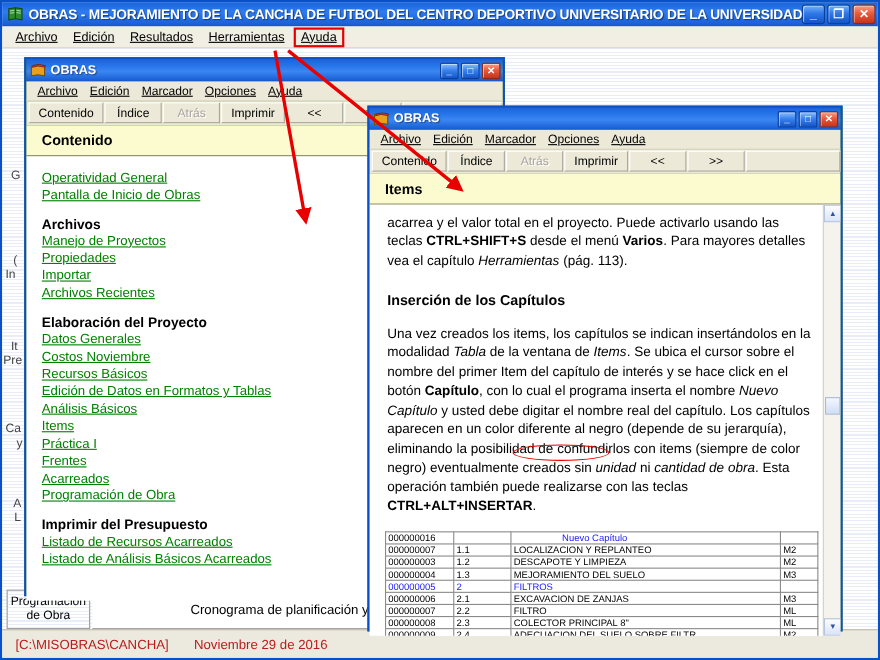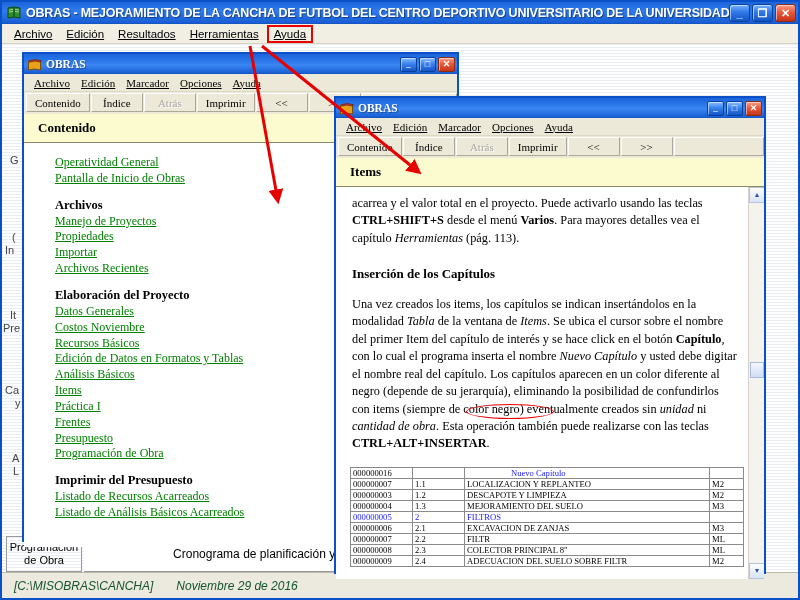--- a/index.html
+++ b/index.html
@@ -51,41 +51,41 @@
   .app-body {
     position:absolute; left:0; top:42px; right:0; bottom:26px;
     background: repeating-linear-gradient(to bottom,#e8edf8 0px,#e8edf8 1px,#ffffff 1px,#ffffff 3px);
   }
   .bg-ghost-text {
     position:absolute; font-size:11px; color:#444; white-space:nowrap;
   }
   .app-statusbar {
     position:absolute; left:0; bottom:0; right:0; height:26px;
     background:#eceade; border-top:1px solid #bdb8a8;
-    display:flex; align-items:center; font-size:12px; color:#14532d;font-style:italic;
+    display:flex; align-items:center; font-size:12px; color:#b91c1c;
   }
   .status-path { margin-left:12px; }
   .status-date { margin-left:23px; }
 
   
   .prog-box {
     position:absolute; left:4px; bottom:0px; width:76px; height:36px;
     border:1px solid #9a9a9a; background: repeating-linear-gradient(to bottom,#e8edf8 0px,#e8edf8 1px,#ffffff 1px,#ffffff 3px);
     display:flex; align-items:center; justify-content:center; text-align:center;
     font-size:11px; color:#000; line-height:1.15;
   }
   .crono-box {
     position:absolute; left:82px; bottom:0px; width:420px; height:36px;
     background:#ffffff; border:1px solid #9a9a9a; border-left:none;
     display:flex; align-items:center; justify-content:center;
     font-size:12px; color:#000; overflow:hidden; white-space:nowrap;
   }
 
   
-  .help-window { position:absolute; background:#4d7c0f; border:2px solid #0a50c8;font-family:Liberation Serif, serif; }
+  .help-window { position:absolute; background:#4d7c0f; border:2px solid #0a50c8; }
   .help-titlebar {
     height:20px;
     background: linear-gradient(to bottom,#1d64d8 0%, #2572e8 25%, #3a86f2 55%, #1a5fd5 94%, #1452bd 100%);
     display:flex; align-items:center; padding:0 2px 0 3px;
   }
   .help-title { color:#fff;font-weight:bold;font-size:11.5px; flex:1; text-shadow:1px 1px 1px rgba(0,0,0,.4); }
   .cbtn-sm { width:17px;height:15px;border:1px solid #0b3f9c;border-radius:2px;
     display:flex;align-items:center;justify-content:center;
     background:linear-gradient(to bottom,#8cc0fd,#3a82ee 45%,#1555c6);
     color:#fff;font-size:9px;font-weight:bold;
@@ -255,38 +255,38 @@
           <span>&lt;&lt;</span>
         </span>
       <span class="tb-btn">
           <span>&gt;&gt;</span>
         </span>
       <span class="tb-fill"></span>
     </div>
 
     <div class="help-heading">Contenido</div>
 
-    <div class="help-content help-links" style="height:calc(100% - 82px); padding:12px 0 0 31px;">
+    <div class="help-content help-links" style="height:calc(100% - 82px); padding:12px 0 0 14px;">
       <a href="#">Operatividad General</a>
       <a href="#">Pantalla de Inicio de Obras</a>
       <div class="grp">Archivos</div>
       <a href="#">Manejo de Proyectos</a>
       <a href="#">Propiedades</a>
       <a href="#">Importar</a>
       <a href="#">Archivos Recientes</a>
       <div class="grp">Elaboración del Proyecto</div>
       <a href="#">Datos Generales</a>
       <a href="#">Costos Noviembre</a>
       <a href="#">Recursos Básicos</a>
       <a href="#">Edición de Datos en Formatos y Tablas</a>
       <a href="#">Análisis Básicos</a>
       <a href="#">Items</a>
       <a href="#">Práctica I</a>
       <a href="#">Frentes</a>
-      <a href="#">Presupuesto</a>
+      <a href="#">Acarreados</a>
       <a href="#">Programación de Obra</a>
       <div class="grp">Imprimir del Presupuesto</div>
       <a href="#">Listado de Recursos Acarreados</a>
       <a href="#">Listado de Análisis Básicos Acarreados</a>
 
     </div>
   </div>
 
   <div class="help-window" style="left:334px; top:96px; width:432px; height:478px;">
     <div class="help-titlebar">
@@ -383,21 +383,21 @@
             </tr>
             <tr>
               <td class="c1">000000006</td>
               <td class="c2">2.1</td>
               <td>EXCAVACION DE ZANJAS</td>
               <td class="c4">M3</td>
             </tr>
             <tr>
               <td class="c1">000000007</td>
               <td class="c2">2.2</td>
-              <td>FILTR</td>
+              <td>FILTRO</td>
               <td class="c4">ML</td>
             </tr>
             <tr>
               <td class="c1">000000008</td>
               <td class="c2">2.3</td>
               <td>COLECTOR PRINCIPAL 8"</td>
               <td class="c4">ML</td>
             </tr>
             <tr>
               <td class="c1">000000009</td>

